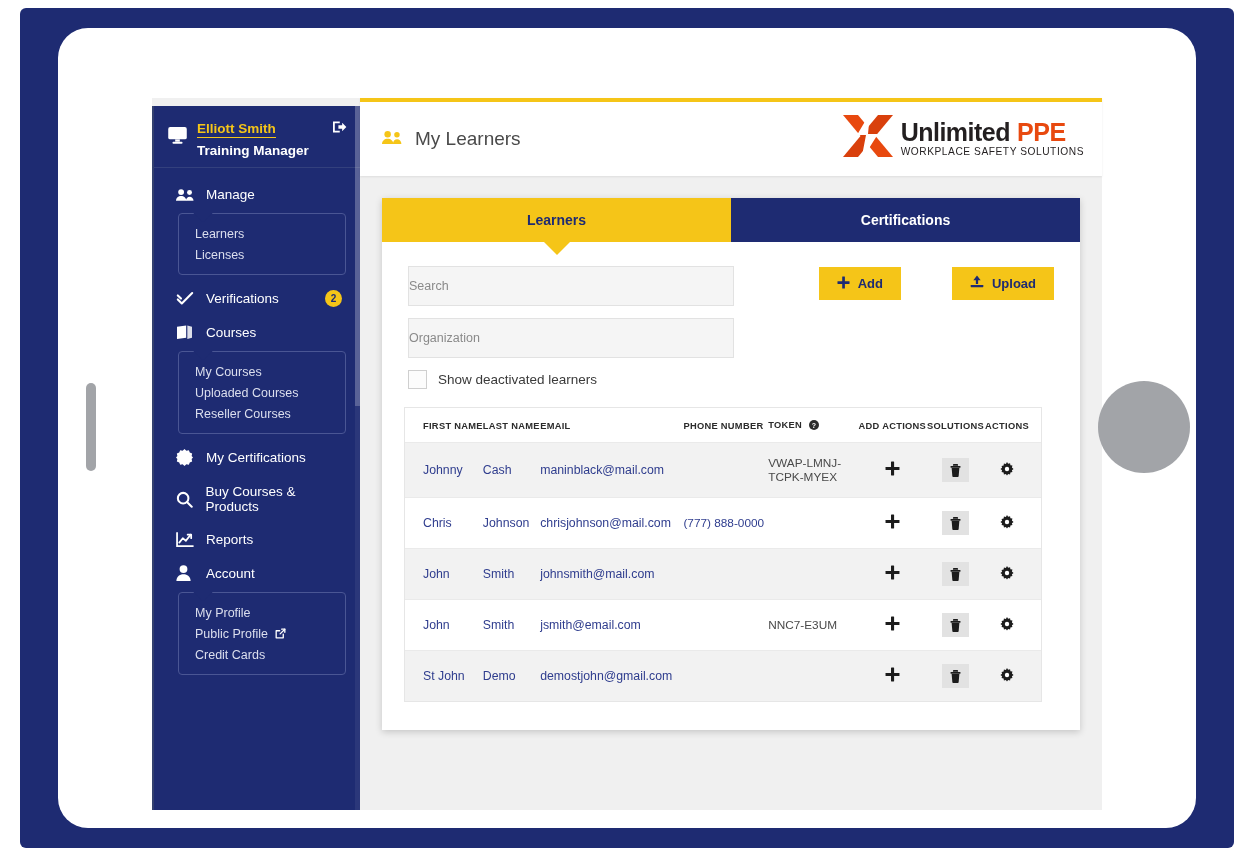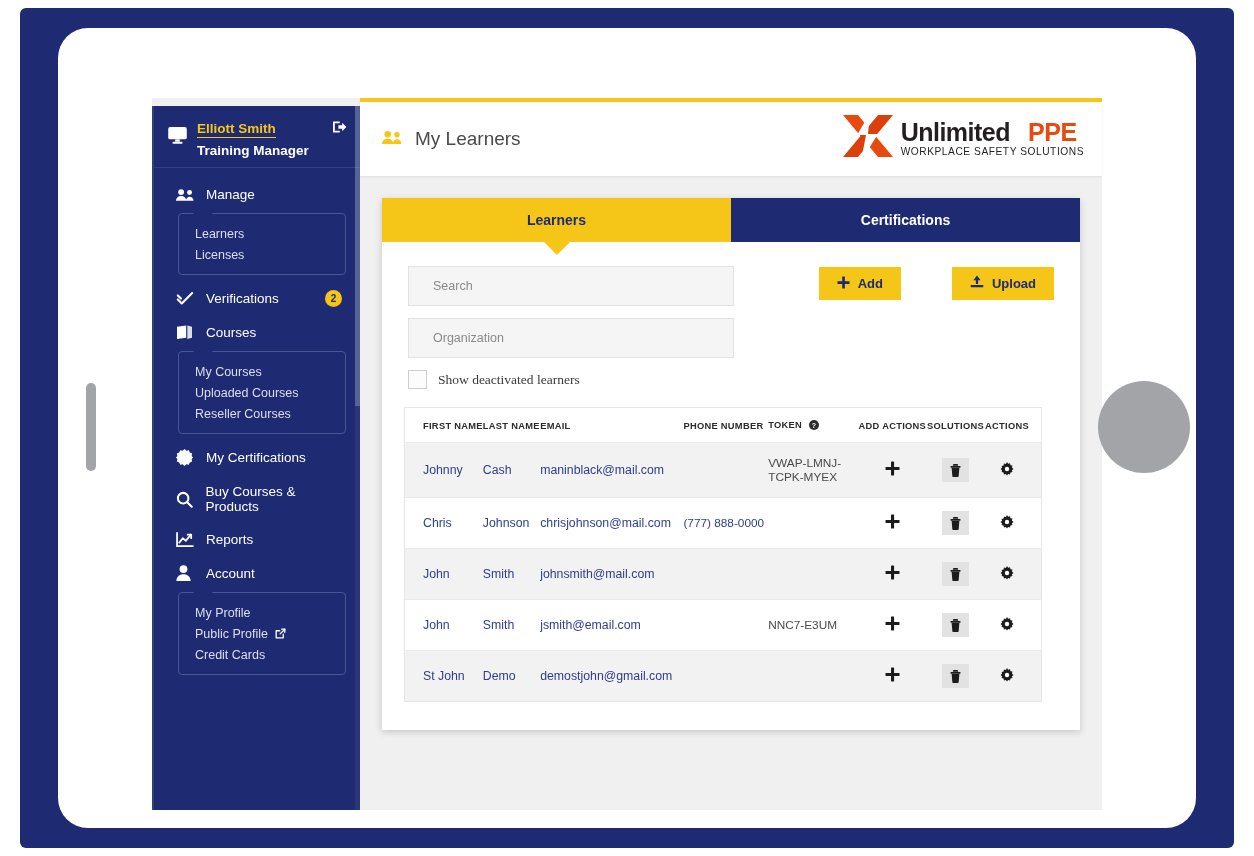--- a/index.html
+++ b/index.html
@@ -132,21 +132,21 @@
     padding: 0 18px 0 22px;
     box-shadow: 0 1px 2px rgba(0,0,0,0.08);
   }
   #page-title-wrap { display: flex; align-items: center; gap: 12px; }
   #page-title { font-size: 19px; color: #4a4a4a; font-weight: 400; }
 
   #brand-logo { margin-left: auto; display: flex; align-items: center; gap: 4px; }
   .brand-text { line-height: 1; }
   .brand-line1 { font-size: 25px; font-weight: 700; letter-spacing: -0.5px; }
   .brand-line1 .w1 { color: #231f20; }
-  .brand-line1 .w2 { color: #e8490f; margin-left: 18px; }
+  .brand-line1 .w2 { color: #e8490f; margin-left: 7px; }
   .brand-line2 {
     font-size: 10.2px; color: #231f20; letter-spacing: 0.55px;
     margin-top: 2px; font-weight: 400;
   }
 
   #content-area { padding: 22px 22px 0 22px; }
   #card {
     background: #ffffff;
     box-shadow: 0 2px 7px rgba(0,0,0,0.18);
   }
@@ -167,26 +167,26 @@
     border-left: 13px solid transparent;
     border-right: 13px solid transparent;
     border-top: 13px solid #f5c518;
   }
 
   #filters { padding: 24px 26px 18px 26px; display: flex; }
   #filters-left { width: 326px; }
   .text-input {
     display: block; width: 100%; height: 40px;
     background: #f5f5f5; border: 1px solid #e2e2e2;
-    padding: 0 24px; font-size: 12.5px; color: #333;
+    padding: 0 0; font-size: 12.5px; color: #333;
     font-family: "Liberation Sans", sans-serif;
     margin-bottom: 12px;
   }
   .text-input::placeholder { color: #8a8a8a; }
-  #checkbox-row { display: flex; align-items: center; gap: 11px; margin-top: 6px; font-family: Liberation Serif, serif; }
+  #checkbox-row { display: flex; align-items: center; gap: 11px; margin-top: 6px; }
   .checkbox-box {
     width: 19px; height: 19px; border: 1px solid #cfcfcf; background: #fcfcfc;
   }
   #checkbox-label { font-size: 13.5px; color: #3a3a3a; }
 
   #filters-right { margin-left: auto; display: flex; gap: 12px; align-items: flex-start; padding-top: 1px; }
   .btn-yellow {
     background: #f5c518; color: #1e2b72;
     border: none; height: 33px; padding: 0 18px;
     font-size: 13px; font-weight: 700;

